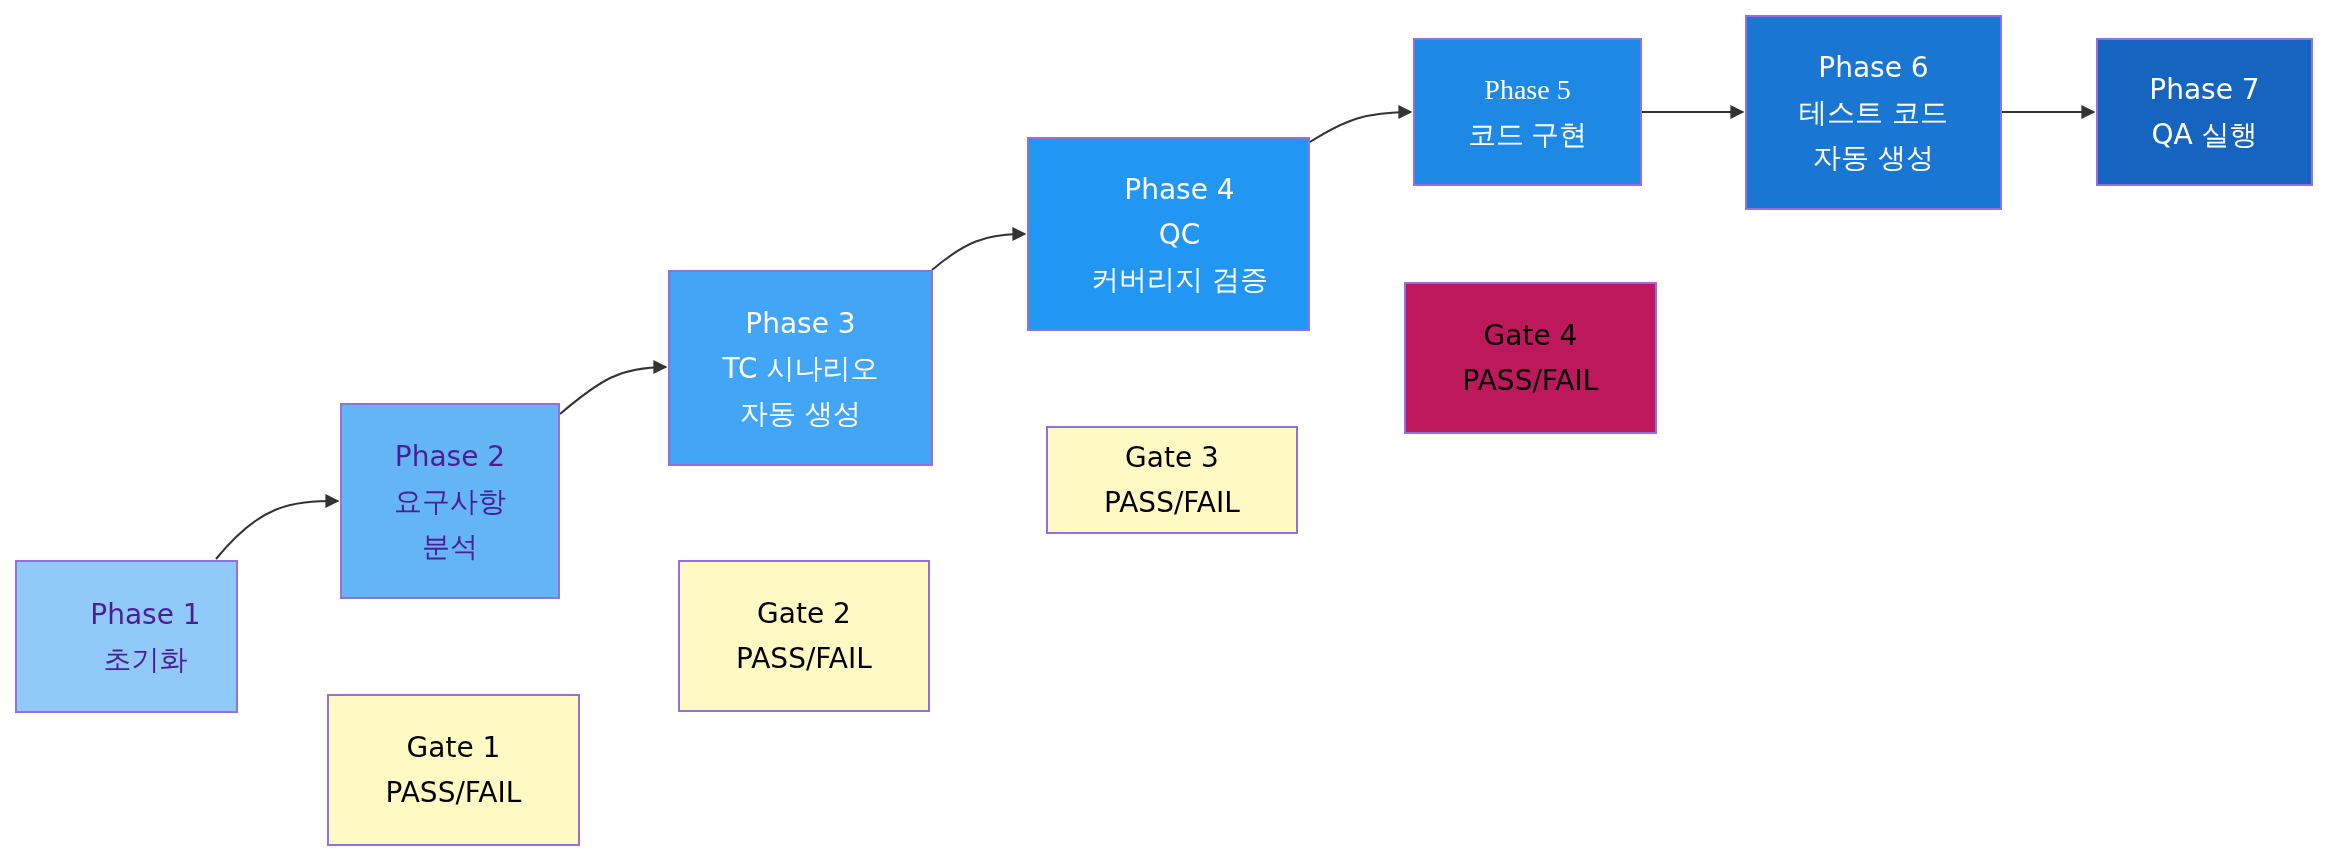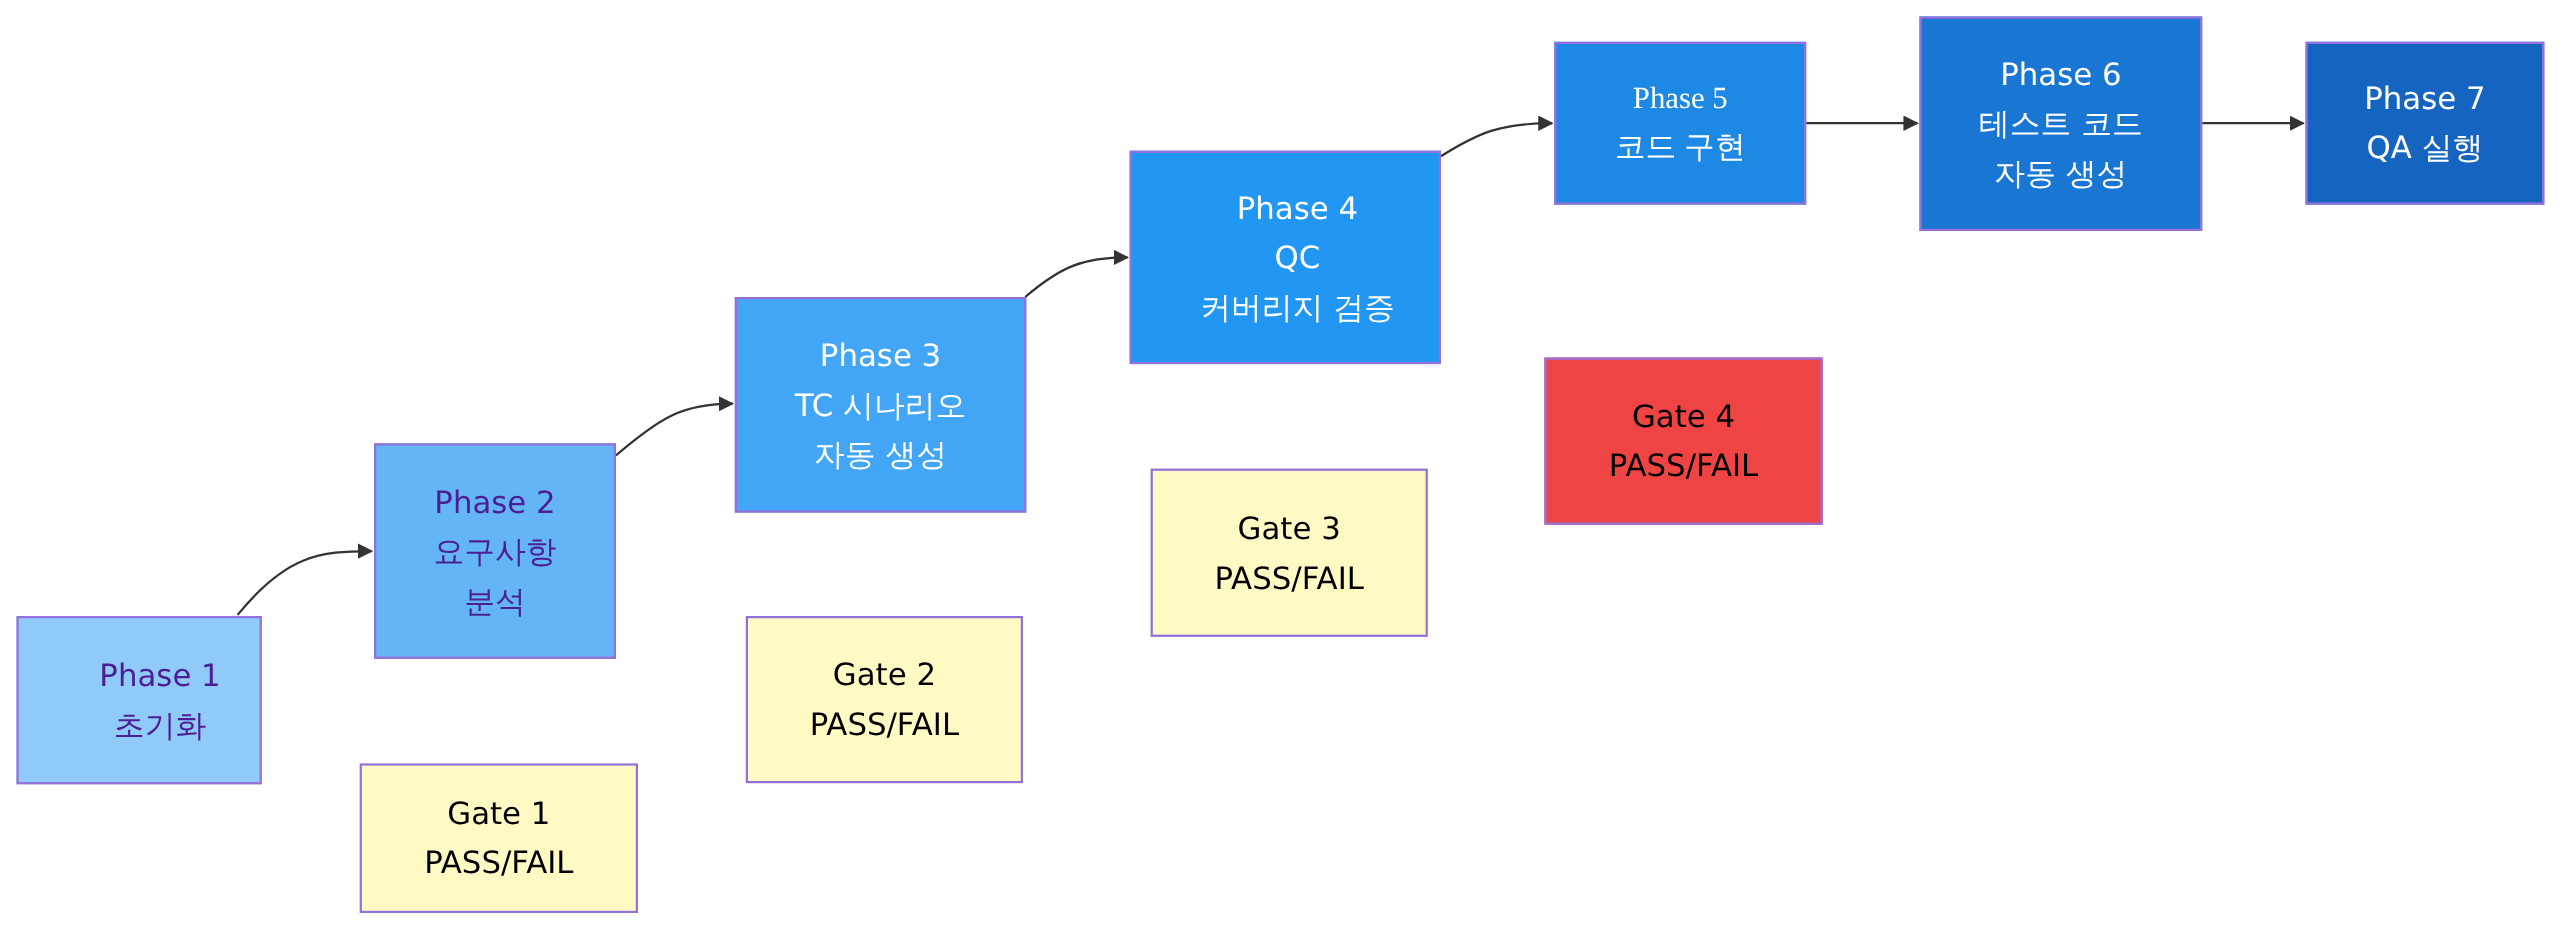--- a/index.html
+++ b/index.html
@@ -19,23 +19,23 @@
     .gate .line { color: #000000; }
 
     #n-p1 { left: 15px;   top: 560px; width: 223px; height: 153px; padding-left: 38px; }
     #n-p2 { left: 340px;  top: 403px; width: 220px; height: 196px; }
     #n-p3 { left: 668px;  top: 270px; width: 265px; height: 196px; }
     #n-p4 { left: 1027px; top: 137px; width: 283px; height: 194px; }
     #n-p5 { left: 1413px; top: 38px;  width: 229px; height: 148px; }
     #n-p6 { left: 1745px; top: 15px;  width: 257px; height: 195px; }
     #n-p7 { left: 2096px; top: 38px;  width: 217px; height: 148px; }
 
-    #n-g1 { left: 327px;  top: 694px; width: 253px; height: 136px; }
+    #n-g1 { left: 327px;  top: 694px; width: 253px; height: 152px; }
     #n-g2 { left: 678px;  top: 560px; width: 252px; height: 152px; }
-    #n-g3 { left: 1046px; top: 426px; width: 252px; height: 153px; }
+    #n-g3 { left: 1046px; top: 426px; width: 252px; height: 108px; }
     #n-g4 { left: 1404px; top: 282px; width: 253px; height: 152px; }
   </style>
 </head>
 <body>
 
 <svg id="edges" xmlns="http://www.w3.org/2000/svg">
   <defs>
     <marker id="arrowhead" viewBox="0 0 10 10" refX="9" refY="5" markerWidth="7" markerHeight="7" orient="auto-start-reverse">
       <path d="M0,0 L10,5 L0,10 z" fill="#333333"></path>
     </marker>
@@ -95,16 +95,16 @@
 <div id="n-g2" class="node gate" style="background: rgb(255, 249, 196); border-color: rgb(147, 112, 219);">
   <span class="line">Gate 2</span>
   <span class="line">PASS/FAIL</span>
 </div>
 
 <div id="n-g3" class="node gate" style="background: rgb(255, 249, 196); border-color: rgb(147, 112, 219);">
   <span class="line">Gate 3</span>
   <span class="line">PASS/FAIL</span>
 </div>
 
-<div id="n-g4" class="node gate" style="background: #ef4444; border-color: rgb(147, 112, 219); margin-top: 43px;">
+<div id="n-g4" class="node gate" style="background: #be185d; border-color: rgb(147, 112, 219);">
   <span class="line">Gate 4</span>
   <span class="line">PASS/FAIL</span>
 </div>
 
 </body></html>

